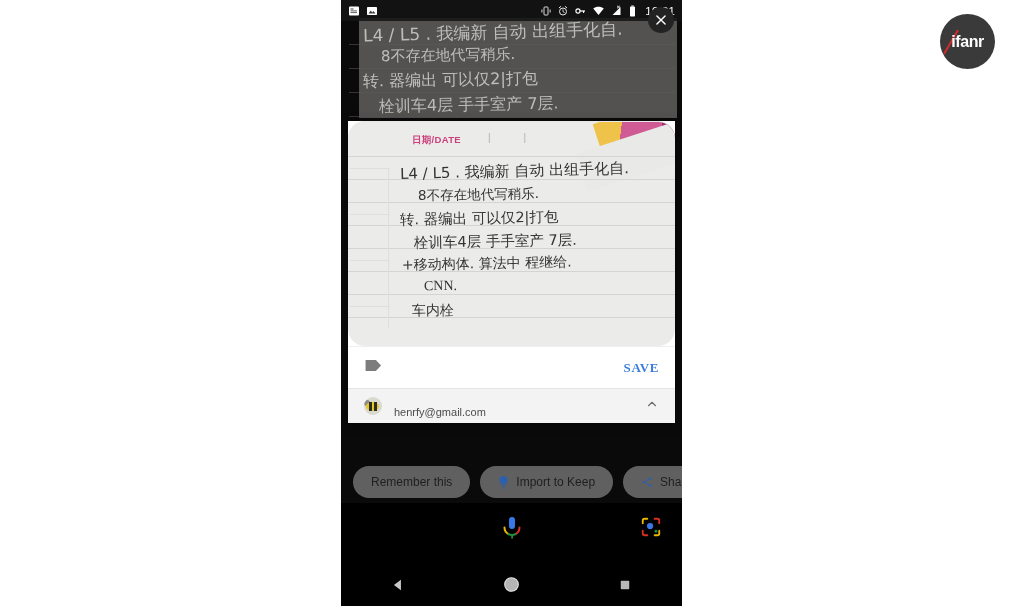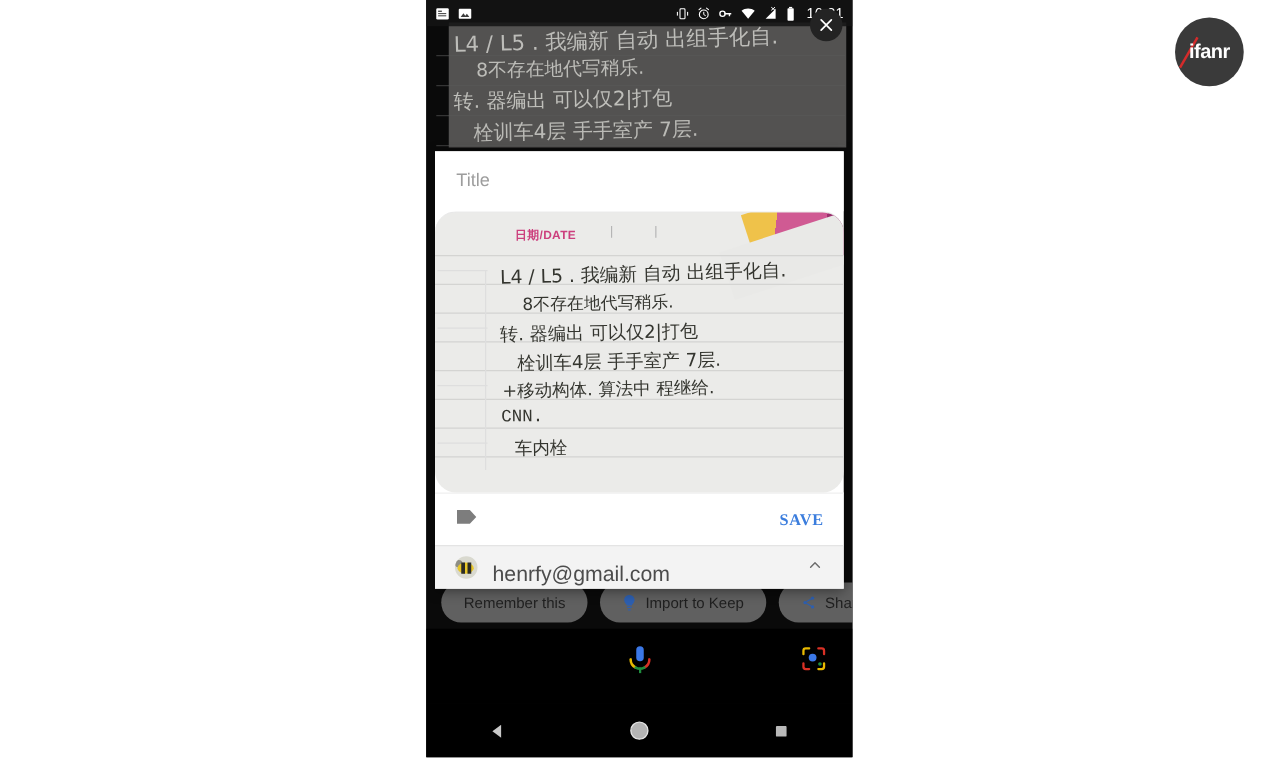--- a/index.html
+++ b/index.html
@@ -195,21 +195,21 @@
     background: #d9d9cf;
     overflow: hidden;
     position: relative;
     flex: none;
   }
   .avatar .b1 { position:absolute; left:2px; top:5px; width:13px; height:9px; border-radius:50%; background:#e8c72a; }
   .avatar .b2 { position:absolute; left:5px; top:5px; width:3px; height:9px; background:#2c2c26; }
   .avatar .b3 { position:absolute; left:10px; top:5px; width:3px; height:9px; background:#2c2c26; }
   .avatar .b4 { position:absolute; left:0px; top:3px; width:6px; height:6px; border-radius:50%; background:#8e8e84; }
   .account-email {
-    font-size: 17px; color: #4c4c4c; margin-left: 12px; margin-top: 12px;
+    font-size: 11px; color: #4c4c4c; margin-left: 12px; margin-top: 12px;
   }
   .account-chevron { margin-left: auto; }
 
   
   .chips {
     position: absolute; left: 12px; top: 466px;
     display: flex; align-items: center; gap: 10px;
     z-index: 15;
     width: 340px;
   }
@@ -340,23 +340,20 @@
     </div>
 
     <div class="close-btn">
       <svg width="14" height="14" viewBox="0 0 24 24">
           <path d="M5 5l14 14M19 5L5 19" stroke="#ffffff" stroke-width="2.4" stroke-linecap="round"></path>
         </svg>
     </div>
 
     <div class="keep-card">
 
-      <div class="title-row">
-        <span class="title-placeholder">Title</span>
-      </div>
 
       <div class="note-preview">
         <div class="np-corner"></div>
         <div class="np-corner-white"></div>
 
         <div class="np-lines">
           <i style="top:34px"></i>
             <i style="top:57px"></i>
             <i style="top:80px"></i>
             <i style="top:103px"></i>
@@ -376,21 +373,21 @@
 
         <div class="np-date">日期/DATE</div>
         <div class="np-date-marks">| |</div>
 
         <div class="np-ink">
           <span style="left:52px; top:40px; font-size:15px; transform:rotate(-1.5deg);">L4 / L5 . 我编新  自动 出组手化自.</span>
           <span style="left:70px; top:64px; font-size:13.5px; transform:rotate(-1deg);">8不存在地代写稍乐.</span>
           <span style="left:52px; top:87px; font-size:14.5px; transform:rotate(-1deg);">转. 器编出 可以仅2|打包</span>
           <span style="left:66px; top:110px; font-size:14.5px; transform:rotate(-1deg);">栓训车4层   手手室产 7层.</span>
           <span style="left:54px; top:133px; font-size:14px; transform:rotate(-1deg);">+移动构体. 算法中 程继给.</span>
-          <span style="left:53px; top:156px; font-size:14px; transform:rotate(-0.5deg); font-family:Liberation Mono, monospace;">CNN.</span>
+          <span style="left:76px; top:156px; font-size:14px; transform:rotate(-0.5deg); font-family:Liberation Serif, serif;">CNN.</span>
           <span style="left:64px; top:180px; font-size:14px; transform:rotate(-1deg);">车内栓</span>
         </div>
       </div>
 
       <div class="actions-row">
         <span>
           <svg width="19" height="15" viewBox="0 0 24 18">
               <path d="M2 2h13l6.5 7L15 16H2z" fill="#7d7d7d"></path>
             </svg>
         </span>

